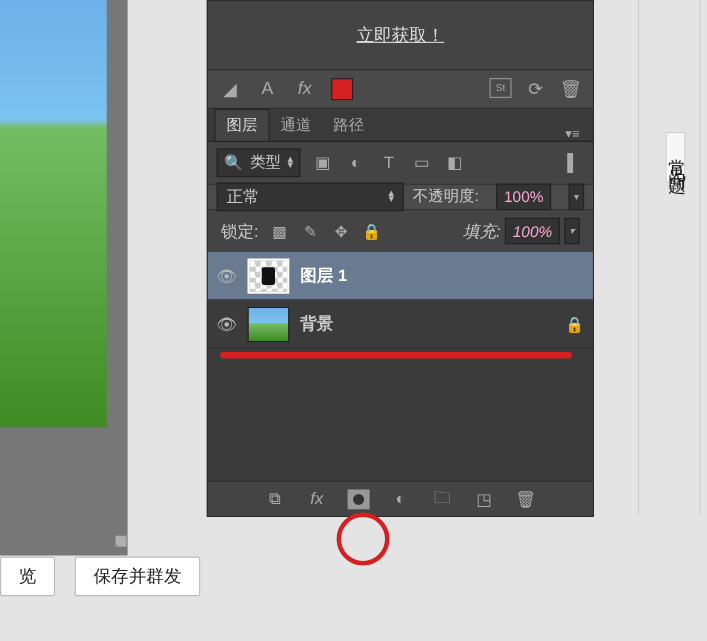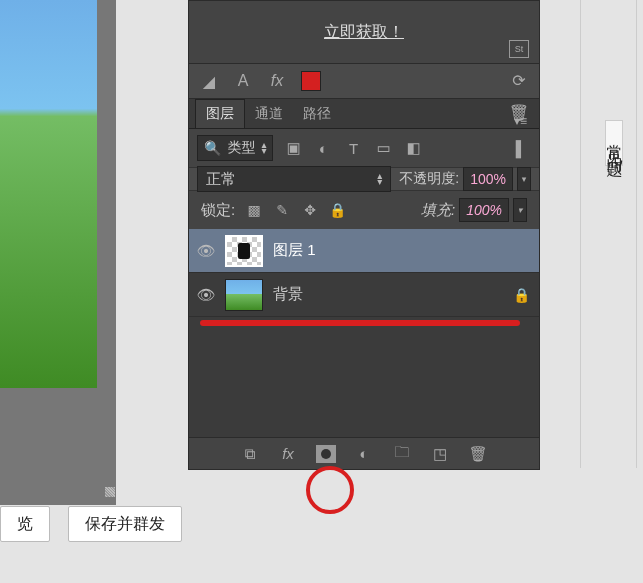--- a/index.html
+++ b/index.html
@@ -50,21 +50,21 @@
     background: #4a4a4a;
     display: flex;
     align-items: center;
     gap: 14px;
     padding: 0 10px;
     border-top: 1px solid #2b2b2b;
     border-bottom: 1px solid #2b2b2b;
   }
   .tb-icon { width: 20px; height: 20px; display:flex;align-items:center;justify-content:center;color:#aaa;font-size:16px;}
   .color-swatch { width:20px;height:20px;background:#d42020;border:1px solid #222;}
-  .tb-right { margin-left:auto; display:flex; gap:12px;flex-direction:column;}
+  .tb-right { margin-left:auto; display:flex; gap:12px;}
   .st-box{width:20px;height:18px;border:1px solid #999;display:flex;align-items:center;justify-content:center;font-size:9px;color:#aaa;}
   .tabs-row {
     height: 30px;
     background: #3a3a3a;
     display:flex;
     align-items:flex-end;
     padding: 0 6px;
     border-bottom: 1px solid #222;
   }
   .tab { padding: 5px 10px; font-size: 14px; color:#aaa; cursor:pointer;}
@@ -93,39 +93,39 @@
   .blend-row {
     height: 24px;
     background:#4b4b4b;
     display:flex;align-items:center;
     padding:0 8px;
     gap:8px;
     border-top:1px solid #333;
     border-bottom:1px solid #333;
   }
   .blend-select{background:#333;border:1px solid #222;height:26px;display:flex;align-items:center;padding:0 8px;flex:1;color:#ccc;font-size:15px;justify-content:space-between;}
-  .opacity-group{display:flex;align-items:center;gap:4px;}
+  .opacity-group{display:flex;align-items:center;gap:16px;}
   .opacity-label{font-size:14px;color:#ccc;}
   .pct-box{background:#333;border:1px solid #222;height:24px;padding:0 6px;display:flex;align-items:center;color:#f9a8d4;font-size:14px;}
   .pct-arrow{background:#333;border:1px solid #222;width:14px;height:24px;display:flex;align-items:center;justify-content:center;color:#aaa;font-size:9px;}
   .lock-row{
     height:38px;display:flex;align-items:center;padding:0 12px;gap:10px;font-size:15px;color:#ccc;
   }
   .lock-row .lk-icon{width:18px;height:18px;display:flex;align-items:center;justify-content:center;color:#aaa;font-size:14px;}
   .lock-row .fill-group{margin-left:auto;display:flex;align-items:center;gap:4px;font-style:italic;}
   .layers-list{background:#3b3b3b;}
   .layer-row{height:44px;display:flex;align-items:center;padding:0 8px;gap:10px;border-bottom:1px solid #2f2f2f;}
   .layer-row.selected{background:#6a7a90;color:#fff;}
   .eye{width:18px;height:18px;color:#bbb;font-size:15px;display:flex;align-items:center;justify-content:center;}
   .thumb{width:38px;height:32px;border:1px solid #222;background:#fff;position:relative;display:flex;align-items:center;justify-content:center;}
   .thumb.checker{background:repeating-conic-gradient(#ccc 0 25%,#fff 0 50%) 0 0/10px 10px;}
   .thumb.checker::after{content:"";position:absolute;width:12px;height:16px;background:#111;border-radius:2px;}
   .thumb.landscape{background:linear-gradient(to bottom,#6fb0e8 0%,#7cc3f0 45%,#74bd64 48%,#3f8b24 100%);}
   .thumb-border-sel{border:2px solid #fff;}
-  .layer-name{font-size:15px;}
+  .layer-name{font-size:15px;font-weight:bold;}
   .lock-mark{margin-left:auto;color:#aaa;font-size:14px;}
   .red-line{position:absolute;left:200px;top:320px;width:320px;height:6px;background:#d81f1f;border-radius:3px;}
   .layers-empty{height:120px;background:#3b3b3b;}
   .bottom-bar{height:32px;background:#444;display:flex;align-items:center;justify-content:center;gap:18px;border-top:1px solid #2b2b2b;}
   .bb-icon{width:20px;height:20px;color:#aaa;display:flex;align-items:center;justify-content:center;font-size:15px;}
   .mask-icon-wrap{width:22px;height:18px;background:#999;display:flex;align-items:center;justify-content:center;}
   .mask-icon-wrap .circ{width:10px;height:10px;background:#333;border-radius:50%;}
   .red-circle{position:absolute;left:306px;top:466px;width:48px;height:48px;border:4px solid #d81f1f;border-radius:50%;}
   .side-tab{position:absolute;left:605px;top:120px;width:18px;padding:10px 4px;background:#f7f7f7;border:1px solid #ccc;color:#222;font-size:16px;writing-mode:vertical-rl;text-orientation:upright;letter-spacing:6px;display:flex;align-items:center;justify-content:center;}
   .side-border{position:absolute;left:580px;top:0;width:1px;height:468px;background:#ccc;}

